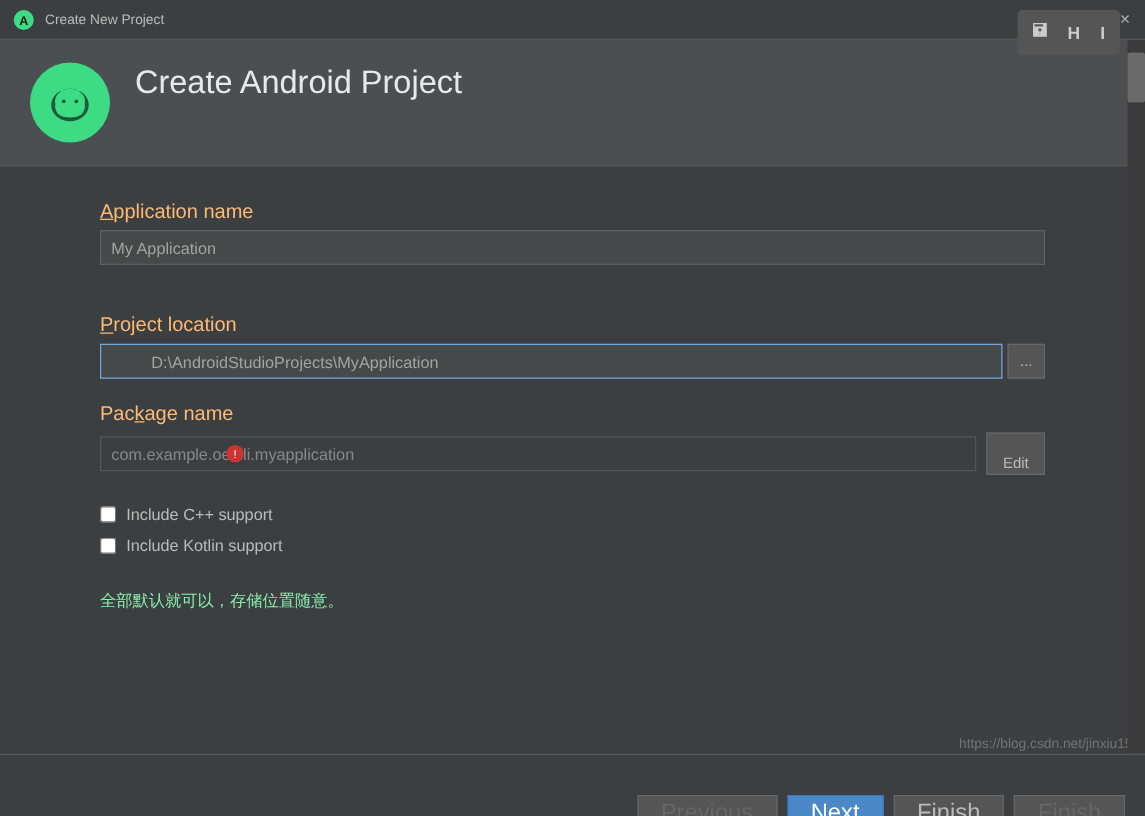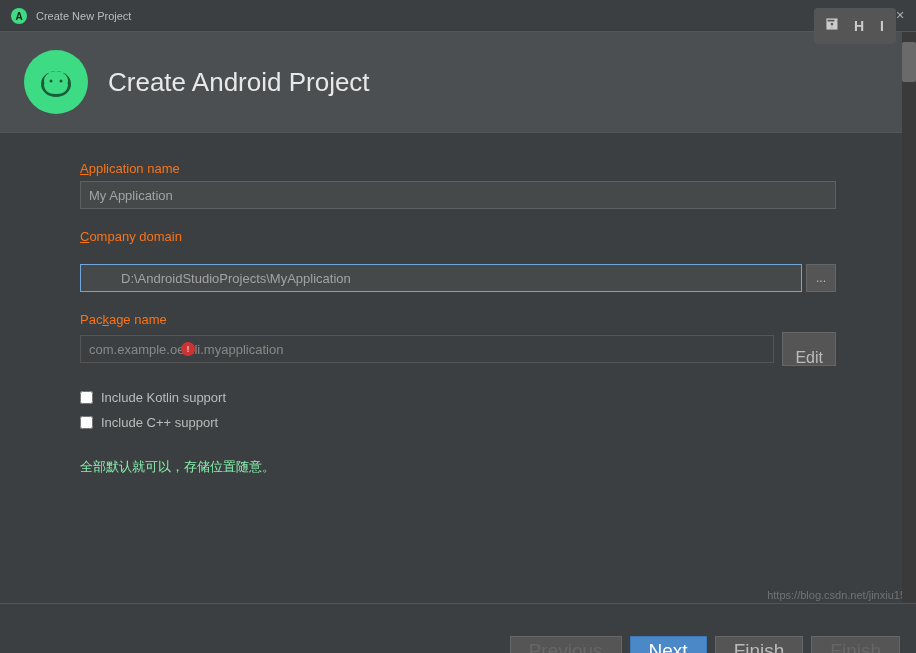--- a/index.html
+++ b/index.html
@@ -50,21 +50,21 @@
       color: #aaa;
       font-size: 11px;
       cursor: pointer;
     }
 
     
     .header {
       background: #4b4f51;
       padding: 18px 24px;
       display: flex;
-      align-items: center;
+      align-items: flex-start;
       gap: 20px;
       border-bottom: 1px solid #555;
       position: relative;
     }
     .android-logo {
       width: 64px;
       height: 64px;
       background: #3ddc84;
       border-radius: 50%;
       display: flex;
@@ -105,22 +105,22 @@
       flex-direction: column;
       gap: 20px;
     }
 
     .field-group {
       display: flex;
       flex-direction: column;
       gap: 5px;
     }
     .field-label {
-      color: #f97316;
-      font-size: 13px;
+      color: #fdba74;
+      font-size: 16px;
     }
     .field-label u {
       text-decoration: underline;
     }
 
     .text-input {
       background: #45494a;
       border: 1px solid #5e6163;
       color: #a3a3a3;
       padding: 5px 8px;
@@ -187,21 +187,21 @@
       justify-content: center;
       font-size: 9px;
       color: white;
     }
     .edit-btn {
       background: #555;
       border: 1px solid #666;
       color: #bbbbbb;
       padding: 16px 12px;
       cursor: pointer;
-      font-size: 16px;
+      font-size: 12px;
       height: 28px;
     }
 
     
     .checkbox-group {
       display: flex;
       flex-direction: column;
       gap: 10px;
       margin-top: 4px;
     }
@@ -340,26 +340,26 @@
 <div class="content">
 
   <div class="field-group">
     <label class="field-label">
       <u>A</u>pplication name
     </label>
     <input class="text-input" type="text" value="My Application" style="">
   </div>
 
   <div class="field-group">
+  </div>
+
+  <div class="field-group">
     <label class="field-label">
-      <u>C</u>ompany domain
+      <u>P</u>roject location
     </label>
-  </div>
-
-  <div class="field-group">
     <div class="project-location-row">
       <input class="text-input active-border" type="text" value="D:\AndroidStudioProjects\MyApplication" style="">
       <button class="browse-btn">...</button>
     </div>
   </div>
 
   <div class="field-group">
     <label class="field-label">
       Pac<u>k</u>age name
     </label>
@@ -368,25 +368,25 @@
         <span>com.example.oerlili.myapplication</span>
         <div class="red-circle">!</div>
       </div>
       <button class="edit-btn">Edit</button>
     </div>
   </div>
 
   <div class="checkbox-group">
     <label class="checkbox-item">
       <input type="checkbox" style="">
-      <span class="checkbox-label">Include Kotlin support</span>
+      <span class="checkbox-label">Include C++ support</span>
     </label>
     <label class="checkbox-item">
       <input type="checkbox" style="">
-      <span class="checkbox-label">Include C++ support</span>
+      <span class="checkbox-label">Include Kotlin support</span>
     </label>
   </div>
 
   <div class="annotation-text">全部默认就可以，存储位置随意。</div>
 
 </div>
 
 <div class="watermark">https://blog.csdn.net/jinxiu15</div>
 
 <div class="bottom-bar">

